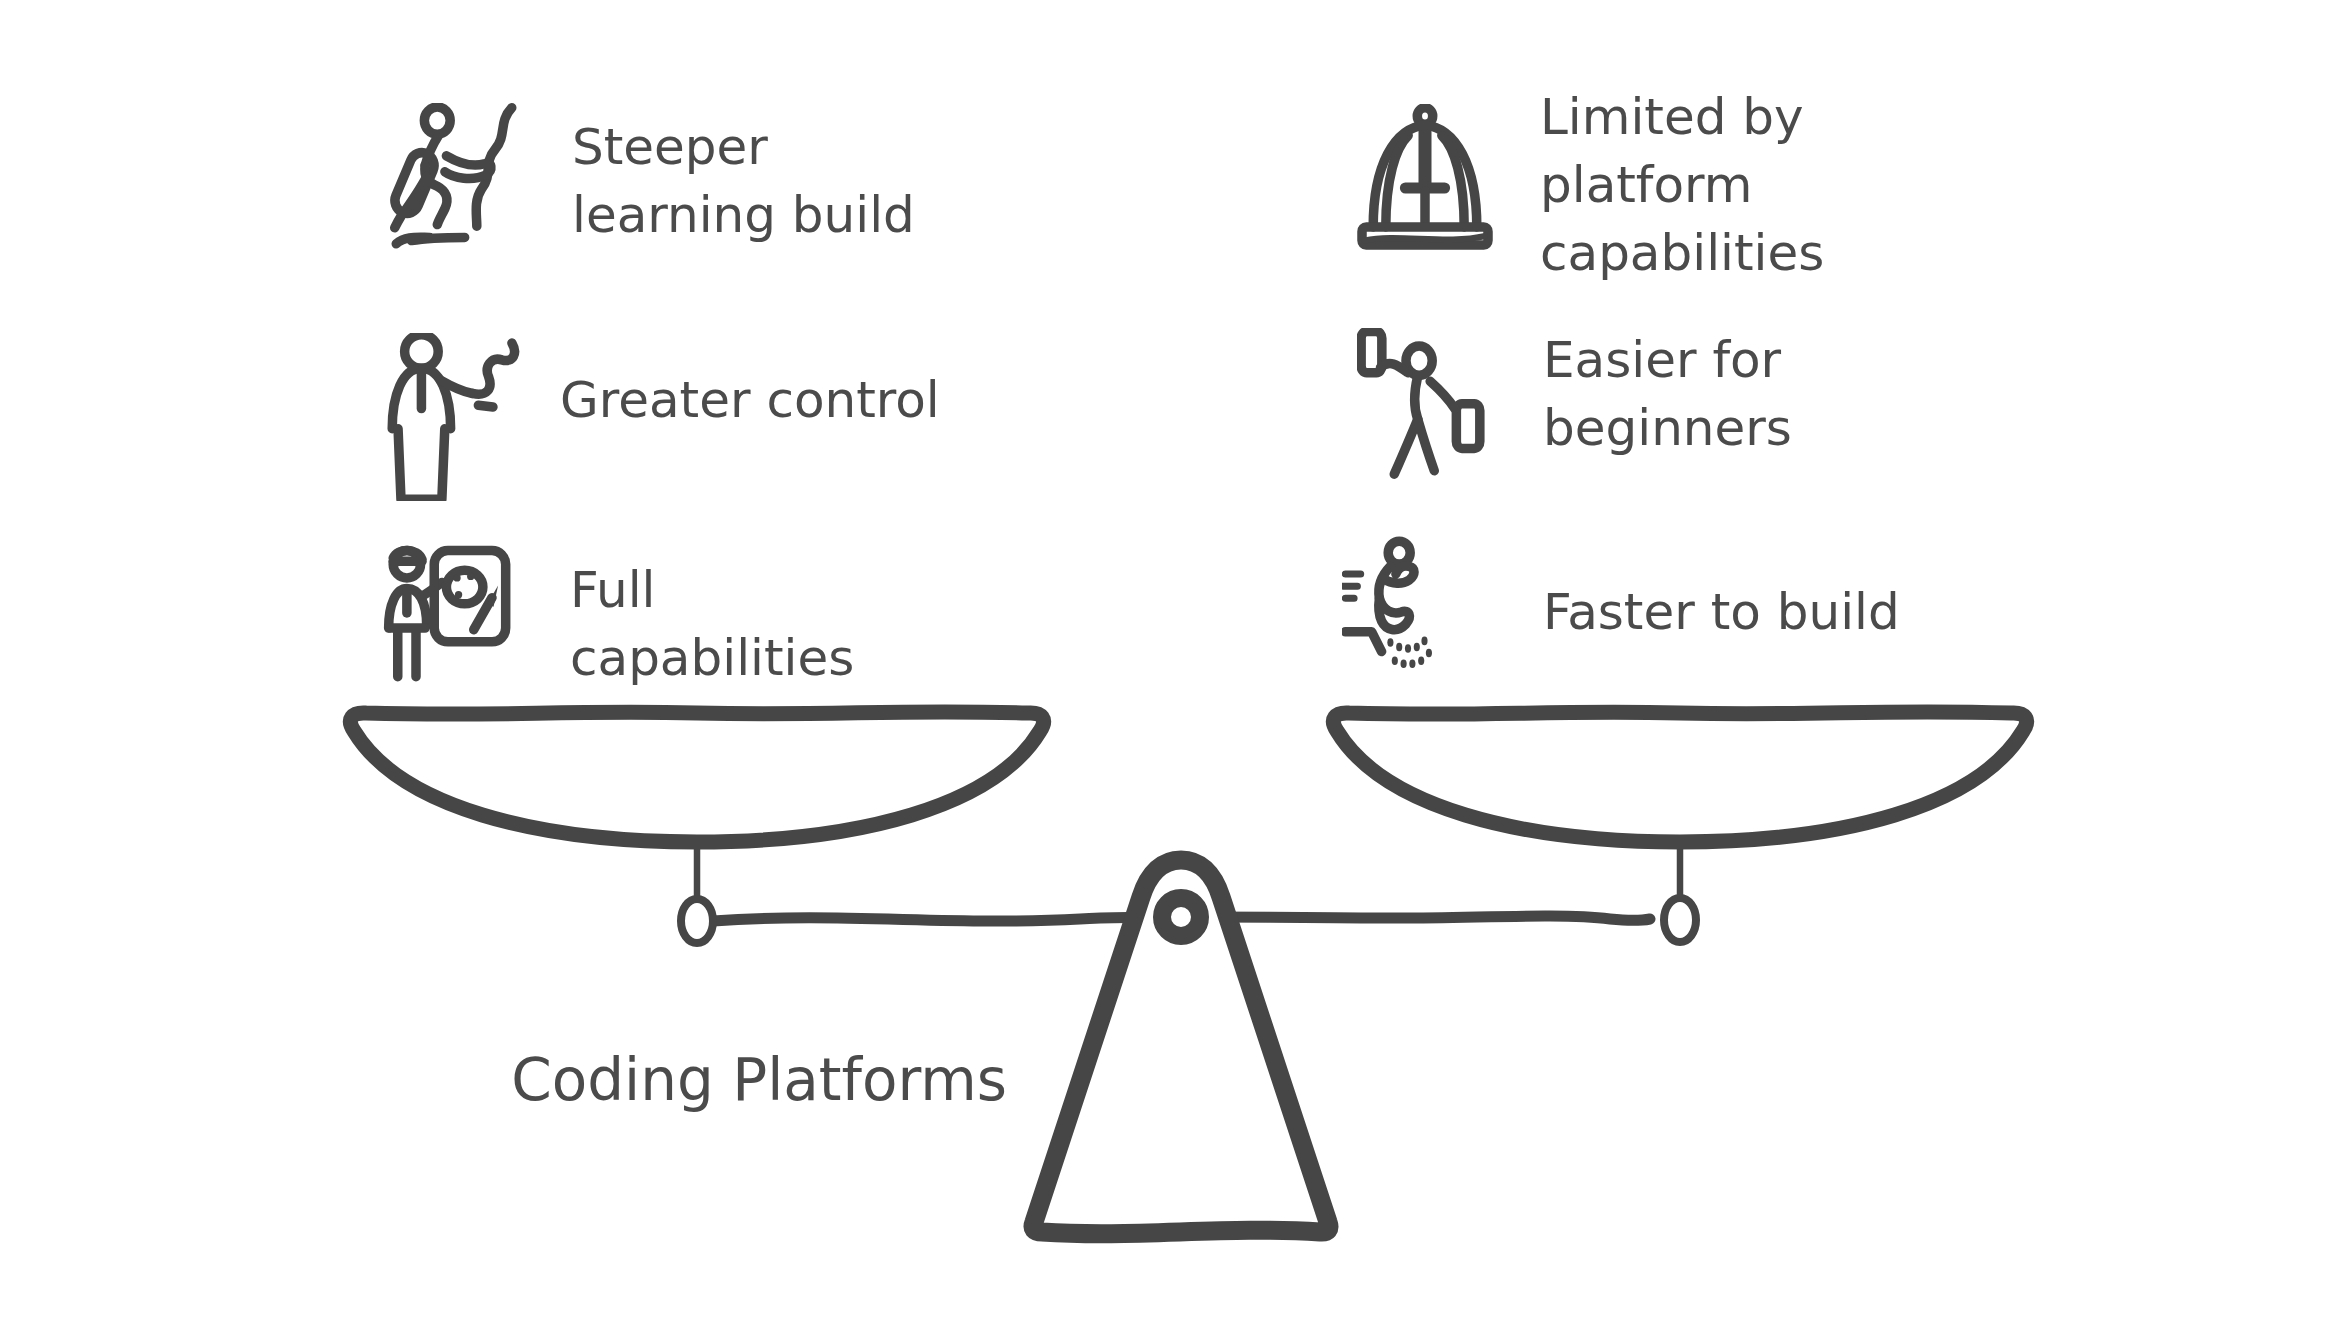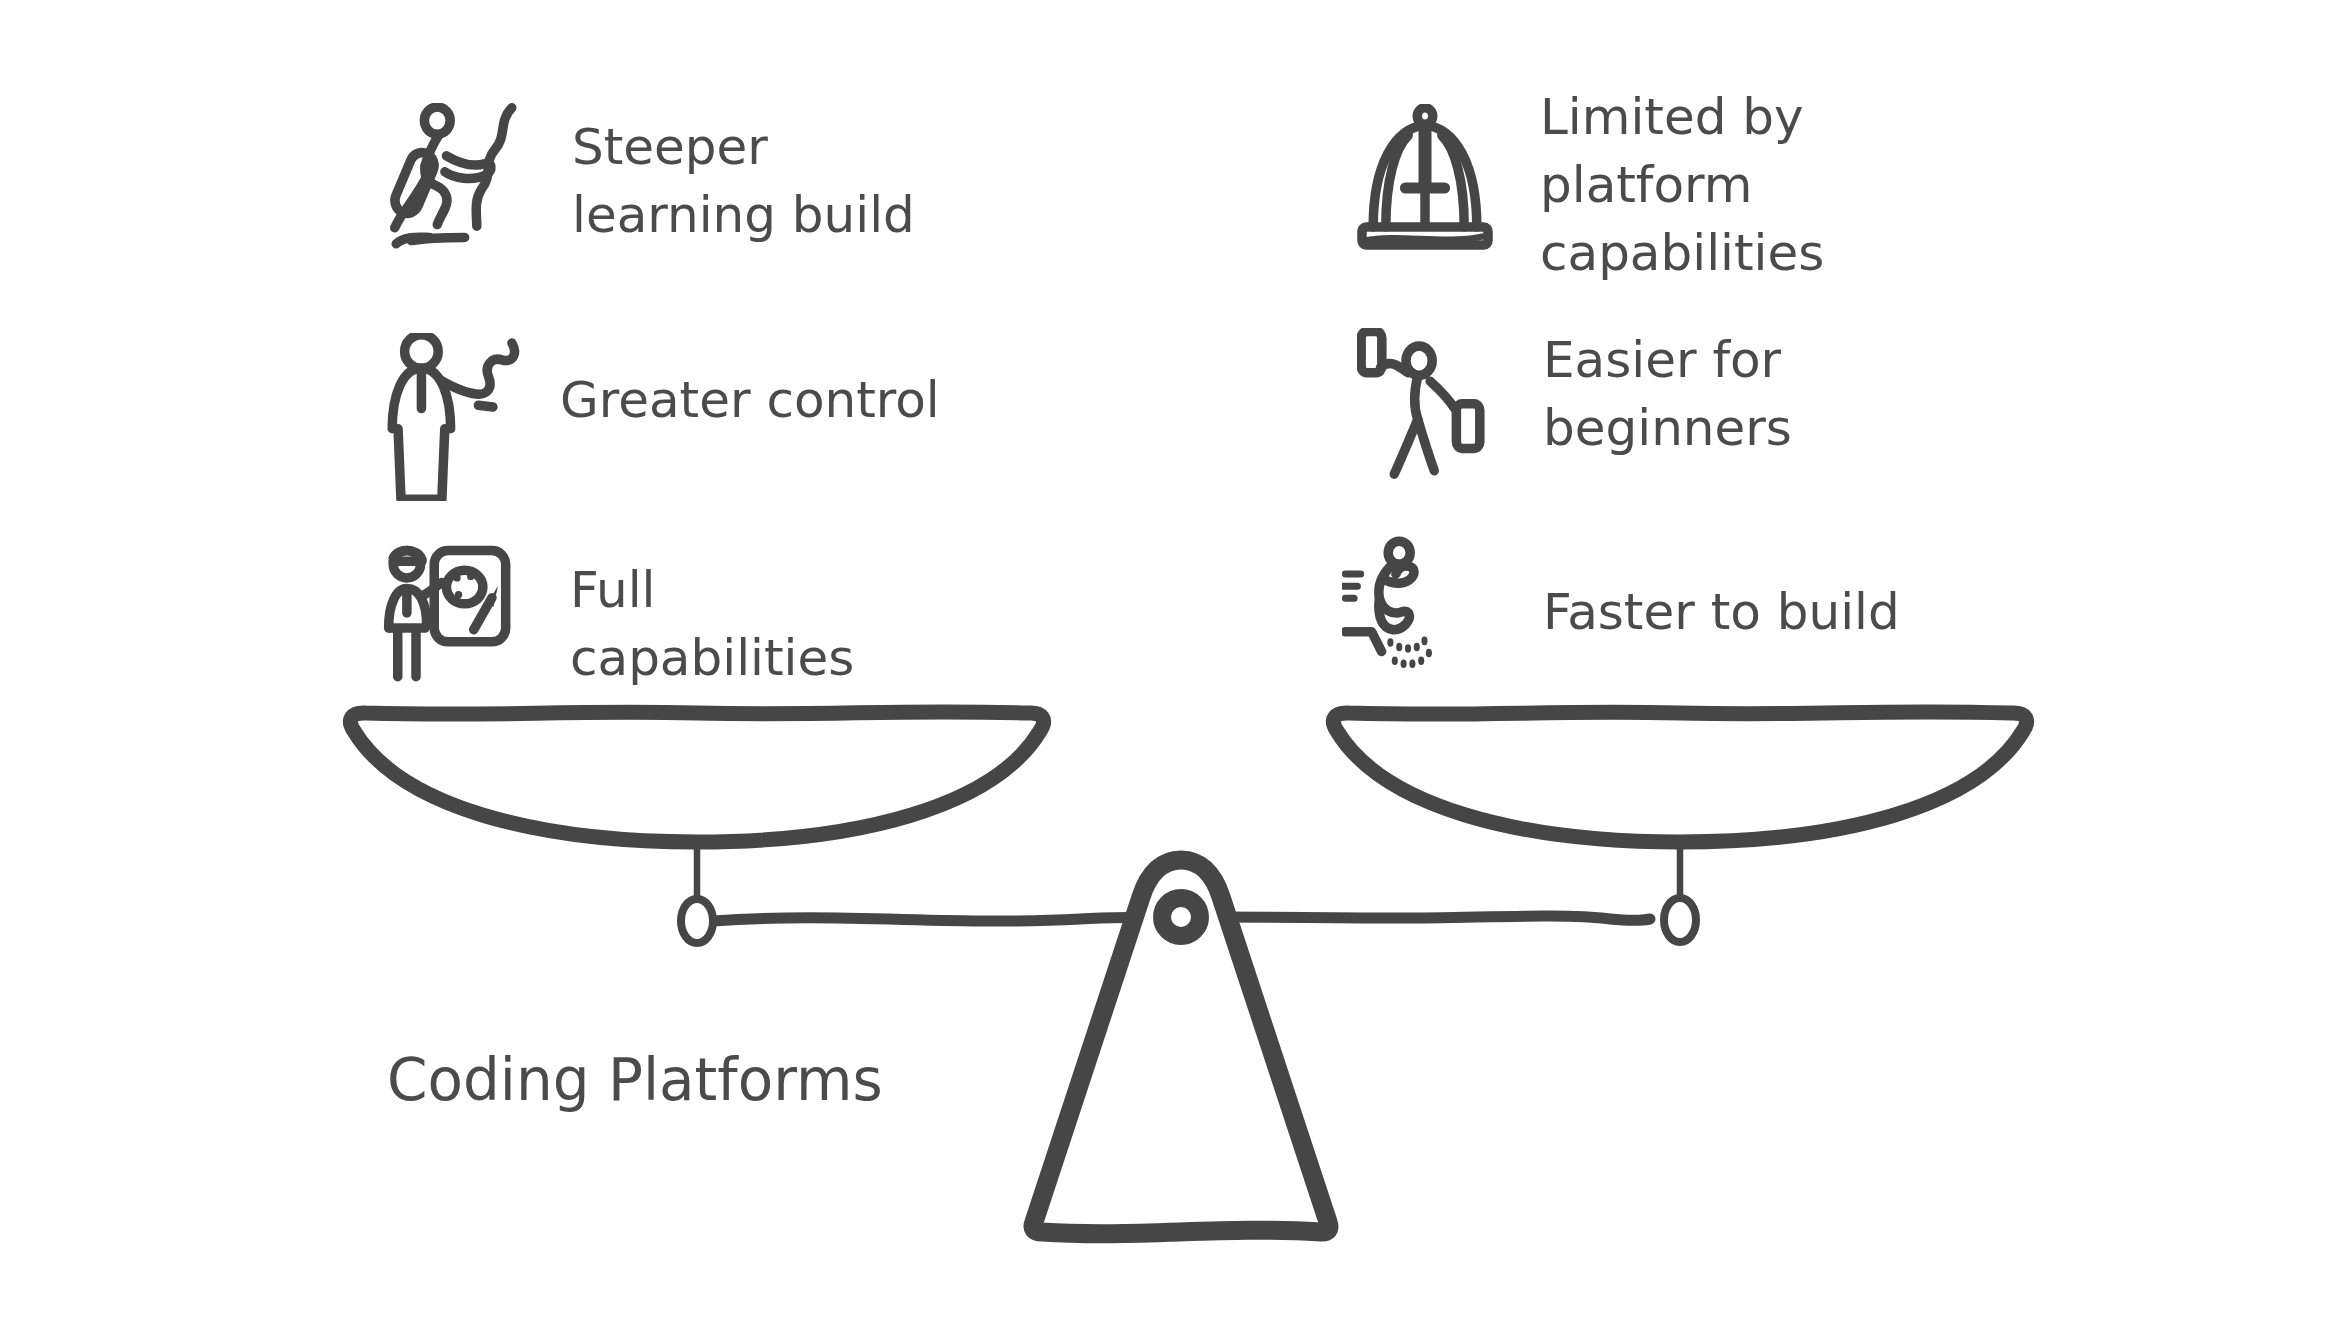--- a/index.html
+++ b/index.html
@@ -5,21 +5,21 @@
   html,body{margin:0;padding:0;background:#ffffff;}
   .canvas{
     position:relative;width:2346px;height:1319px;background:#ffffff;
     font-family:"DejaVu Sans","Liberation Sans",sans-serif;overflow:hidden;
   }
   .scale-svg{position:absolute;left:0;top:0;}
   .icon{position:absolute;}
   .icon .s{fill:none;stroke:#464646;stroke-width:9.5px;stroke-linecap:round;stroke-linejoin:round;vector-effect:non-scaling-stroke;}
   .icon .f{fill:#464646;stroke:none;}
   .txt{position:absolute;font-size:50px;line-height:68px;color:#4b4b4b;white-space:nowrap;}
-  .lbl{position:absolute;font-size:58px;line-height:68px;color:#4b4b4b;width:620px;text-align:left;white-space:nowrap;}
+  .lbl{position:absolute;font-size:58px;line-height:68px;color:#4b4b4b;width:620px;text-align:right;white-space:nowrap;}
   .ink{fill:none;stroke:#464646;stroke-linecap:round;stroke-linejoin:round;}
   .inkfill{fill:#ffffff;stroke:#464646;stroke-linecap:round;stroke-linejoin:round;}
 </style>
 </head>
 <body>
 
 <div class="canvas">
 
   <svg class="scale-svg" width="2346" height="1319" viewBox="0 0 2346 1319">
 

